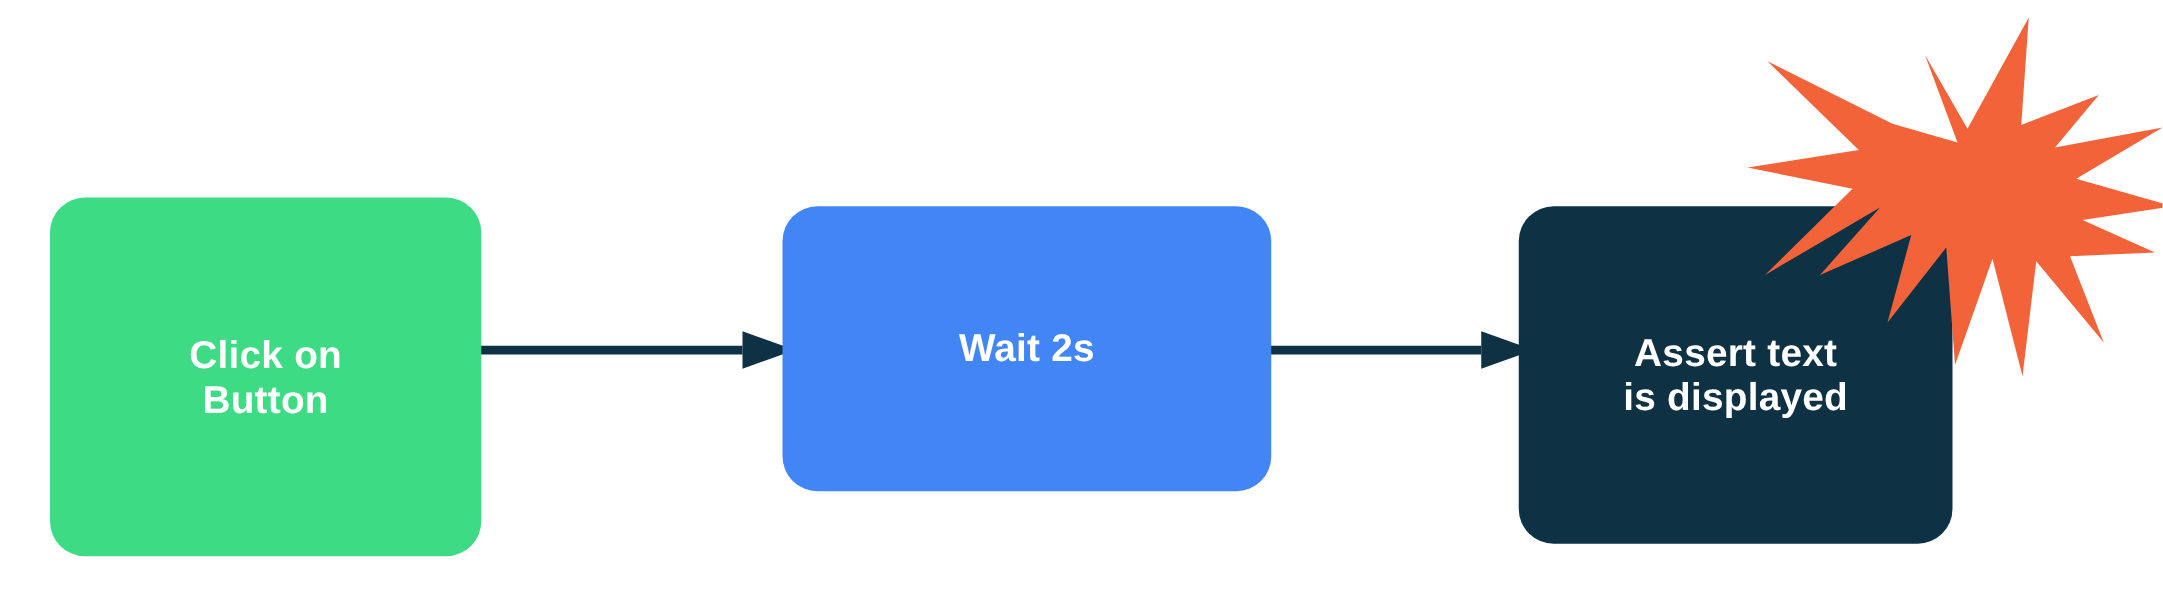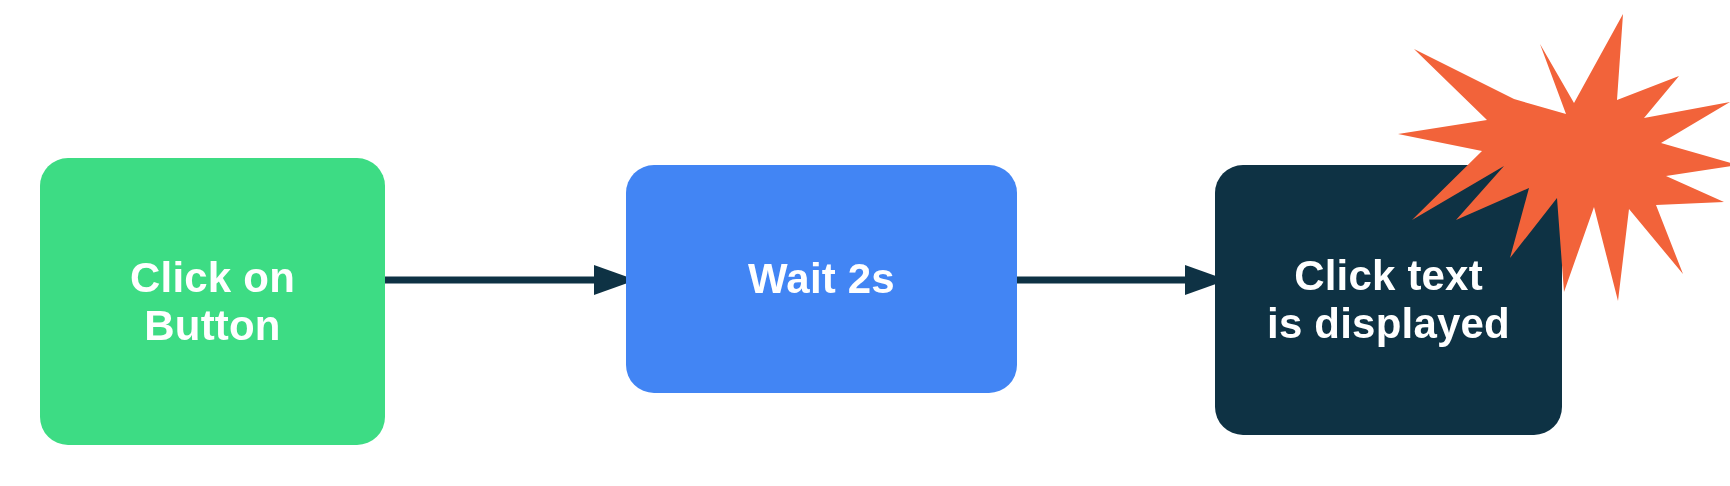--- a/index.html
+++ b/index.html
@@ -27,21 +27,21 @@
     align-items: center;
     justify-content: center;
     text-align: center;
     border-radius: 28px;
     box-sizing: border-box;
     z-index: 2;
   }
   .node .node-label {
     color: #ffffff;
     font-weight: bold;
-    font-size: 42px;
+    font-size: 31px;
     line-height: 1.14;
     letter-spacing: 0.2px;
     white-space: pre-line;
     padding: 0 14px;
   }
 
   #node-click {
     left: 40px;
     top: 158px;
     width: 345px;
@@ -104,21 +104,21 @@
   <div class="node" id="node-click" style="background-color: rgb(61, 220, 132);">
     <span class="node-label">Click on
 Button</span>
   </div>
 
   <div class="node" id="node-wait" style="background-color: rgb(66, 133, 244);">
     <span class="node-label">Wait 2s</span>
   </div>
 
   <div class="node" id="node-assert" style="background-color: rgb(14, 50, 68);">
-    <span class="node-label">Click text
+    <span class="node-label">Assert text
 is displayed</span>
   </div>
 
   <div id="starburst">
     <svg width="340" height="300" viewBox="0 0 340 300" xmlns="http://www.w3.org/2000/svg">
       <polygon fill="#F2633A" points="
         168,112
         142,42
         176,101
         225,12

